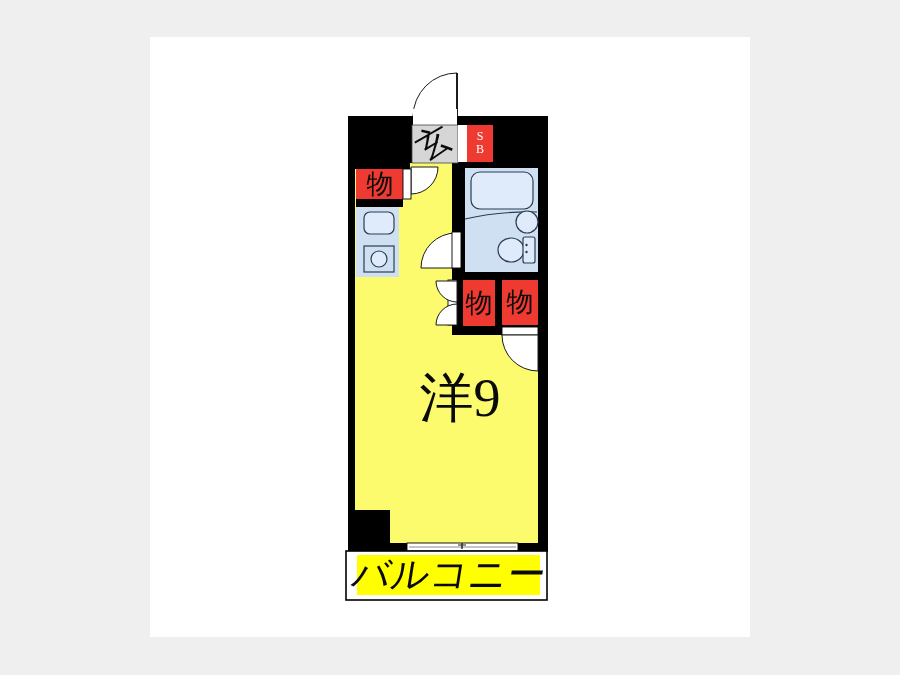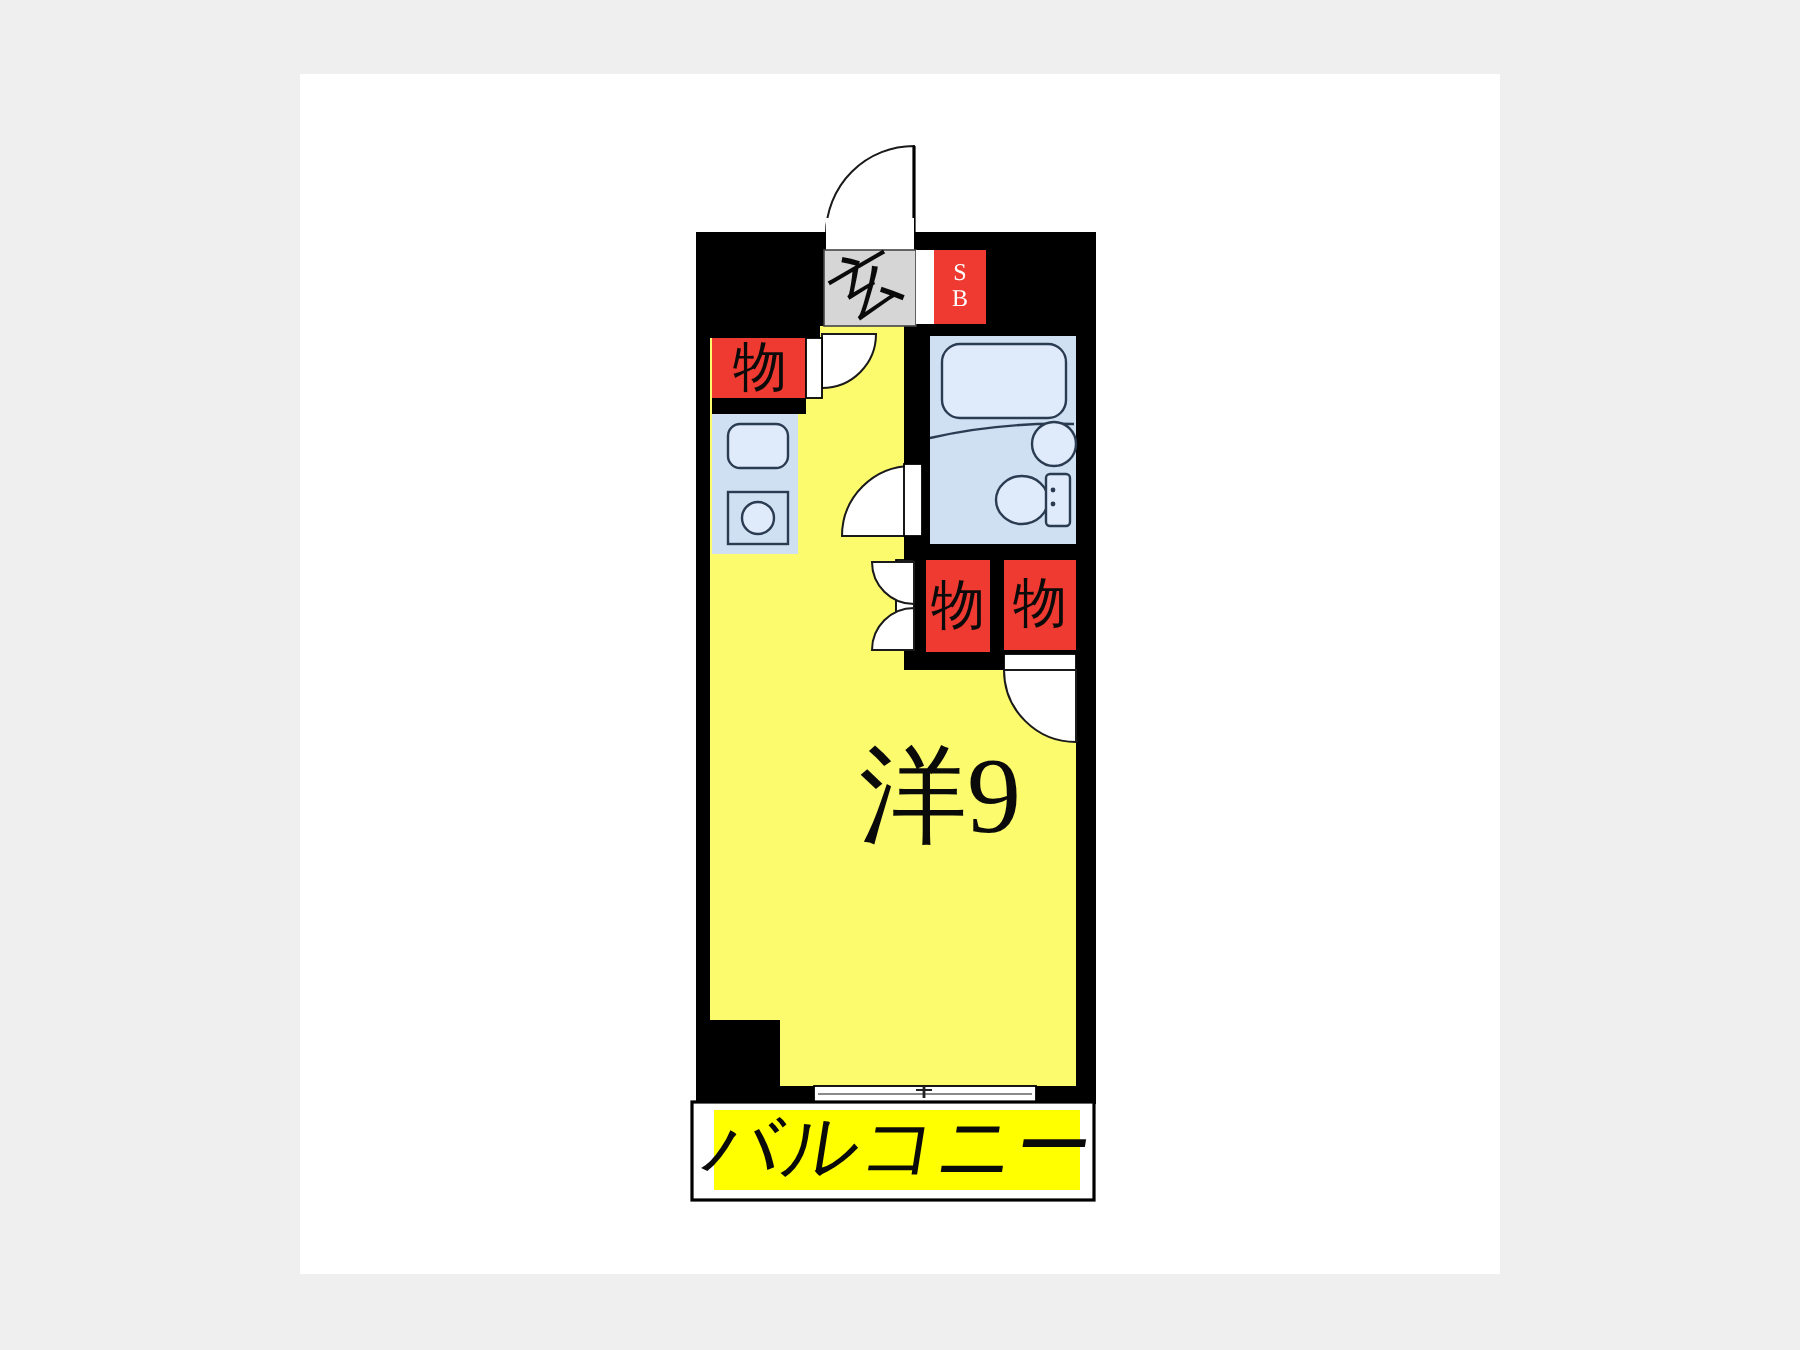--- a/index.html
+++ b/index.html
@@ -23,21 +23,21 @@
   .fixline{fill:none;stroke:var(--fixline,#2b3c52);stroke-width:1.2;}
   .whitebox{fill:#fff;stroke:#000;stroke-width:0.9;}
   .doorarc{fill:#fff;stroke:#1a1a1a;stroke-width:1;}
   .leaf{stroke:#000;stroke-width:1.6;}
   
   .lbl{
     position:absolute;transform:translate(-50%,-50%);
     color:#0a0a0a;white-space:nowrap;line-height:1;
     font-family:"Liberation Serif","DejaVu Serif",serif;
   }
-  #room-label{left:470px;top:398px;font-size:54px;}
+  #room-label{left:460px;top:398px;font-size:54px;}
   #balcony-label{left:449px;top:574px;font-size:38px;transform:translate(-50%,-50%) skewX(-9deg);}
   #entrance-label{left:434px;top:143px;font-size:34px;transform:translate(-50%,-50%) rotate(-30deg);}
   #shoebox-label{left:480px;top:143px;font-size:12px;color:#fff;text-align:center;line-height:1.1;}
   .storage{font-size:27px;}
   #storage-1{left:380px;top:184px;}
   #storage-2{left:479px;top:303px;}
   #storage-3{left:520px;top:302px;}
 </style>
 </head>
 <body>

